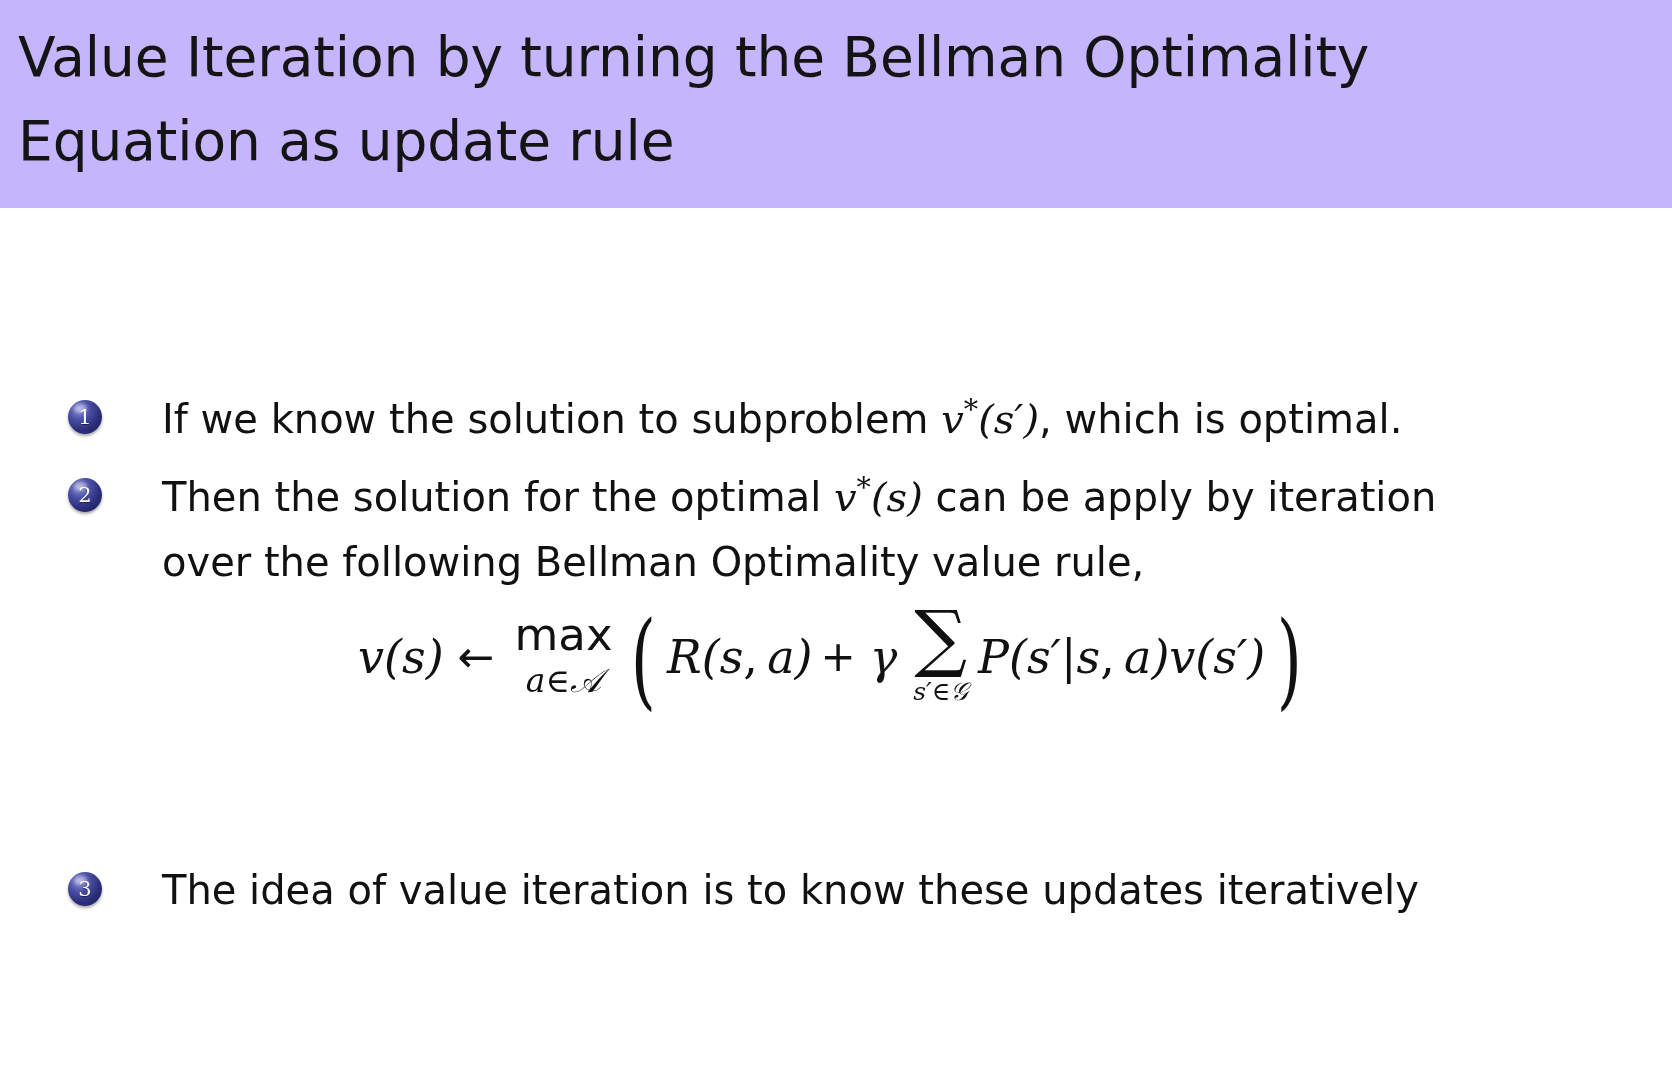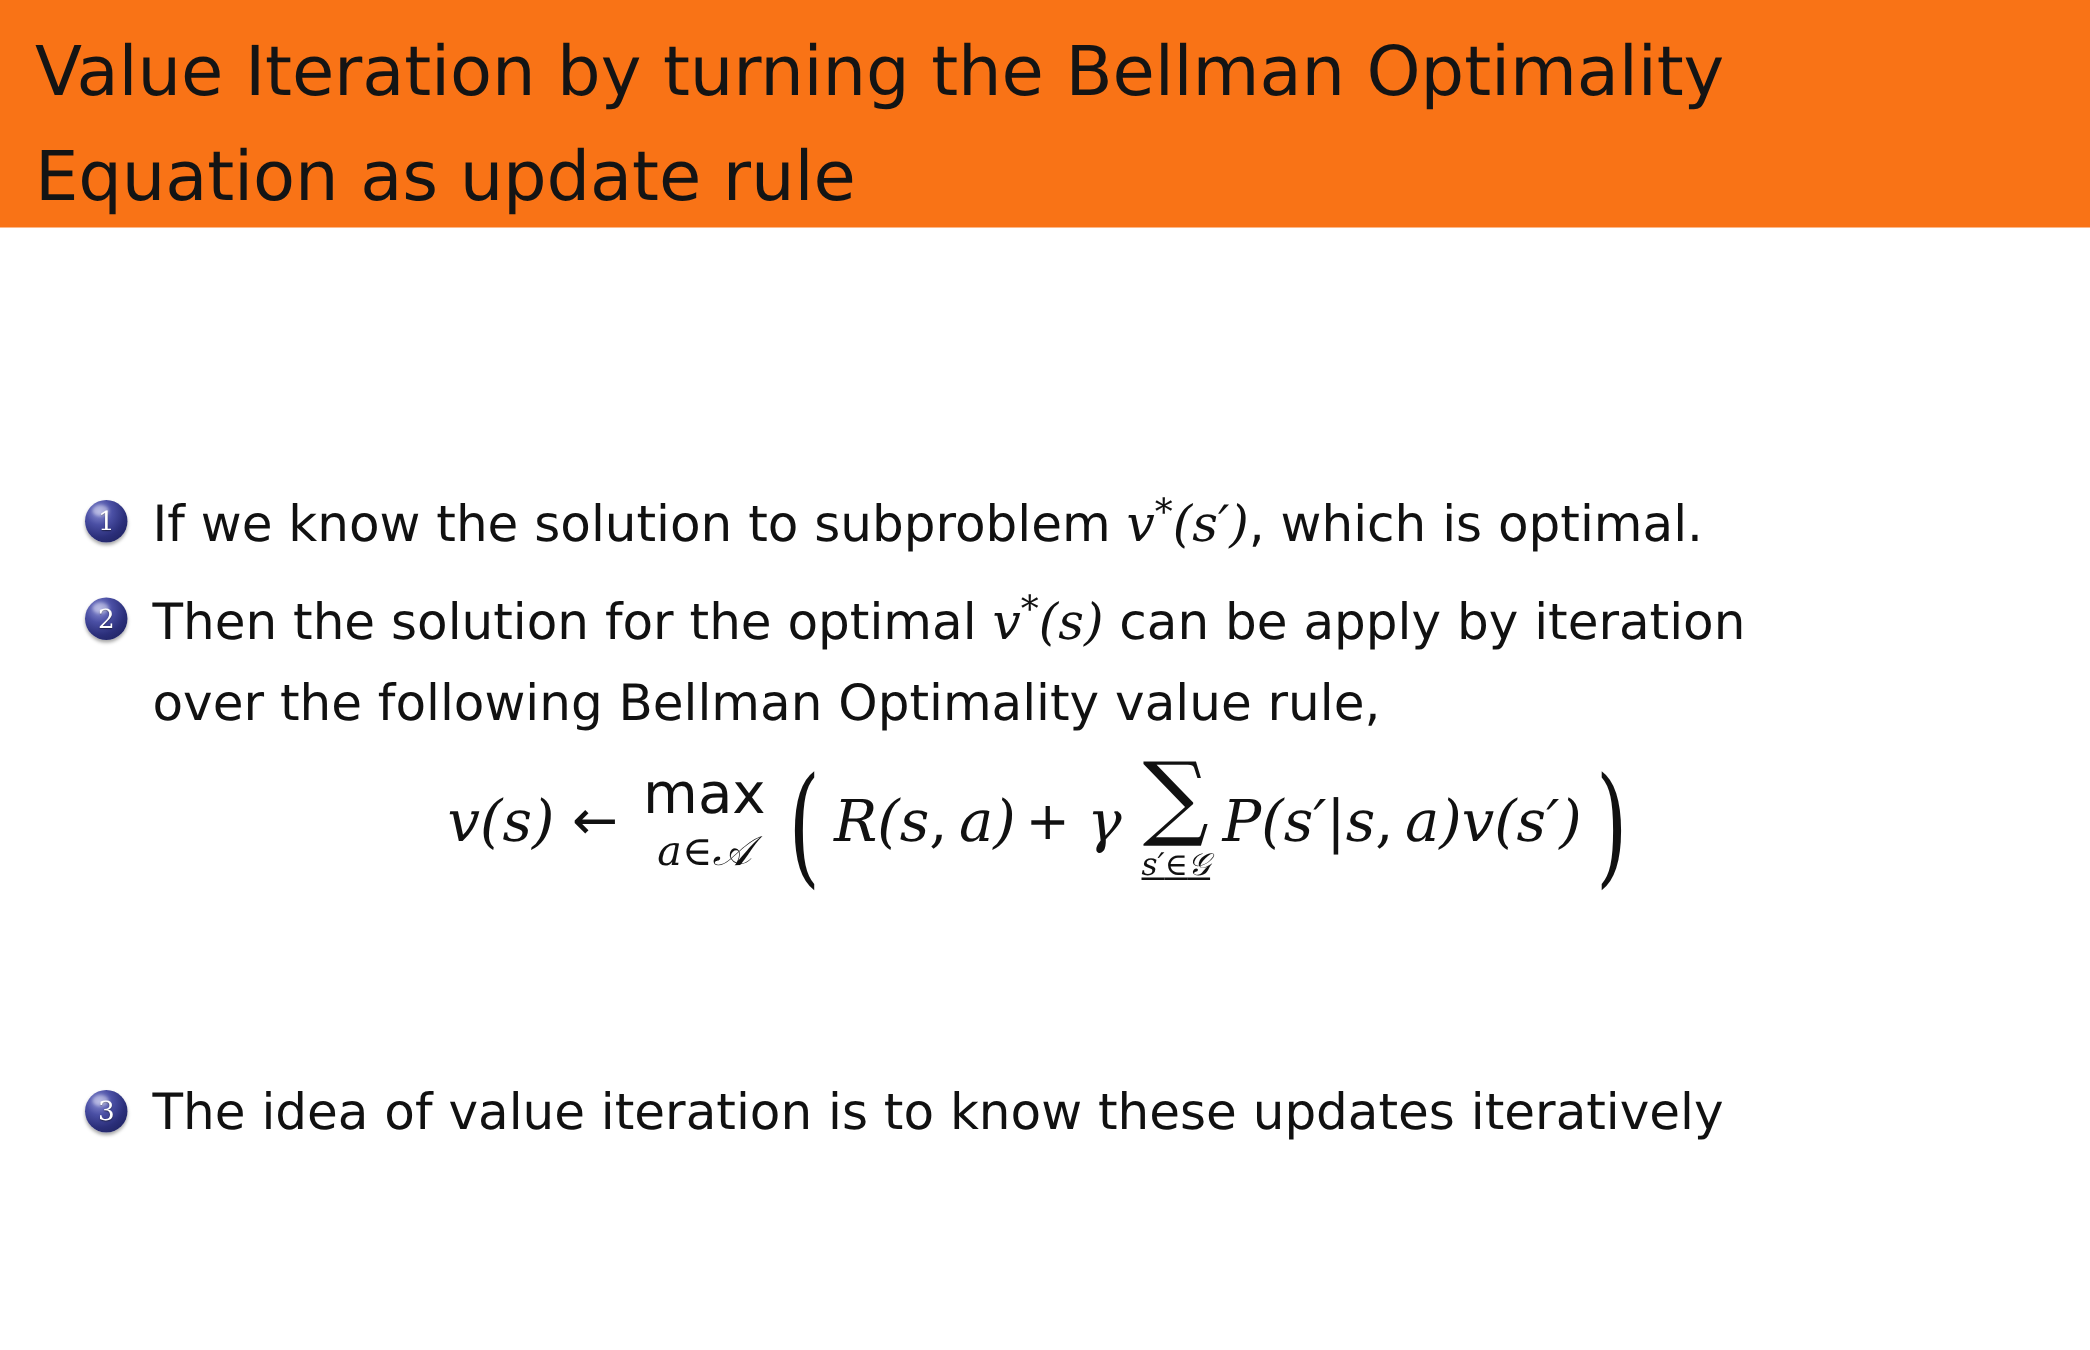--- a/index.html
+++ b/index.html
@@ -15,24 +15,24 @@
     font-family: "DejaVu Sans", sans-serif;
     overflow: hidden;
   }
 
   
   .title-bar {
     position: absolute;
     left: 0;
     top: 0;
     width: 1672px;
-    height: 182px;
-    background: #f97316;
+    height: 208px;
+    background: #c4b5fd;
     box-sizing: border-box;
-    padding: 16px 40px 0 28px;
+    padding: 16px 40px 0 18px;
   }
   .title-text {
     font-family: "DejaVu Sans", sans-serif;
     font-size: 55px;
     line-height: 1.52;
     color: #141414;
     font-weight: 400;
     letter-spacing: -0.1px;
     white-space: pre-line;
   }
@@ -87,20 +87,21 @@
     border-radius: 50%;
     background: rgba(255,255,255,0.38);
     filter: blur(1.4px);
   }
 
   .item-text {
     font-size: 40px;
     line-height: 1.62;
     color: #111111;
     font-family: "DejaVu Sans", sans-serif;
+    margin-left: 40px;
   }
 
   .mathi {
     font-family: "DejaVu Serif", serif;
     font-style: italic;
   }
   .sup {
     font-size: 0.72em;
     vertical-align: 0.48em;
     font-style: normal;
@@ -161,21 +162,20 @@
   .oper.sumop { margin: 0 10px; }
   .oper.sumop .main {
     font-size: 74px;
     font-family: "DejaVu Serif", serif;
     line-height: 0.85;
     margin-bottom: 2px;
   }
   .oper.sumop .sub {
     font-size: 25px;
     margin-top: 5px;
-    text-decoration: underline;
   }
 
   .paren {
     font-style: normal;
     font-size: 104px;
     font-family: "DejaVu Serif", serif;
     line-height: 0;
     position: relative;
     top: 3px;
     margin: 0 4px;

